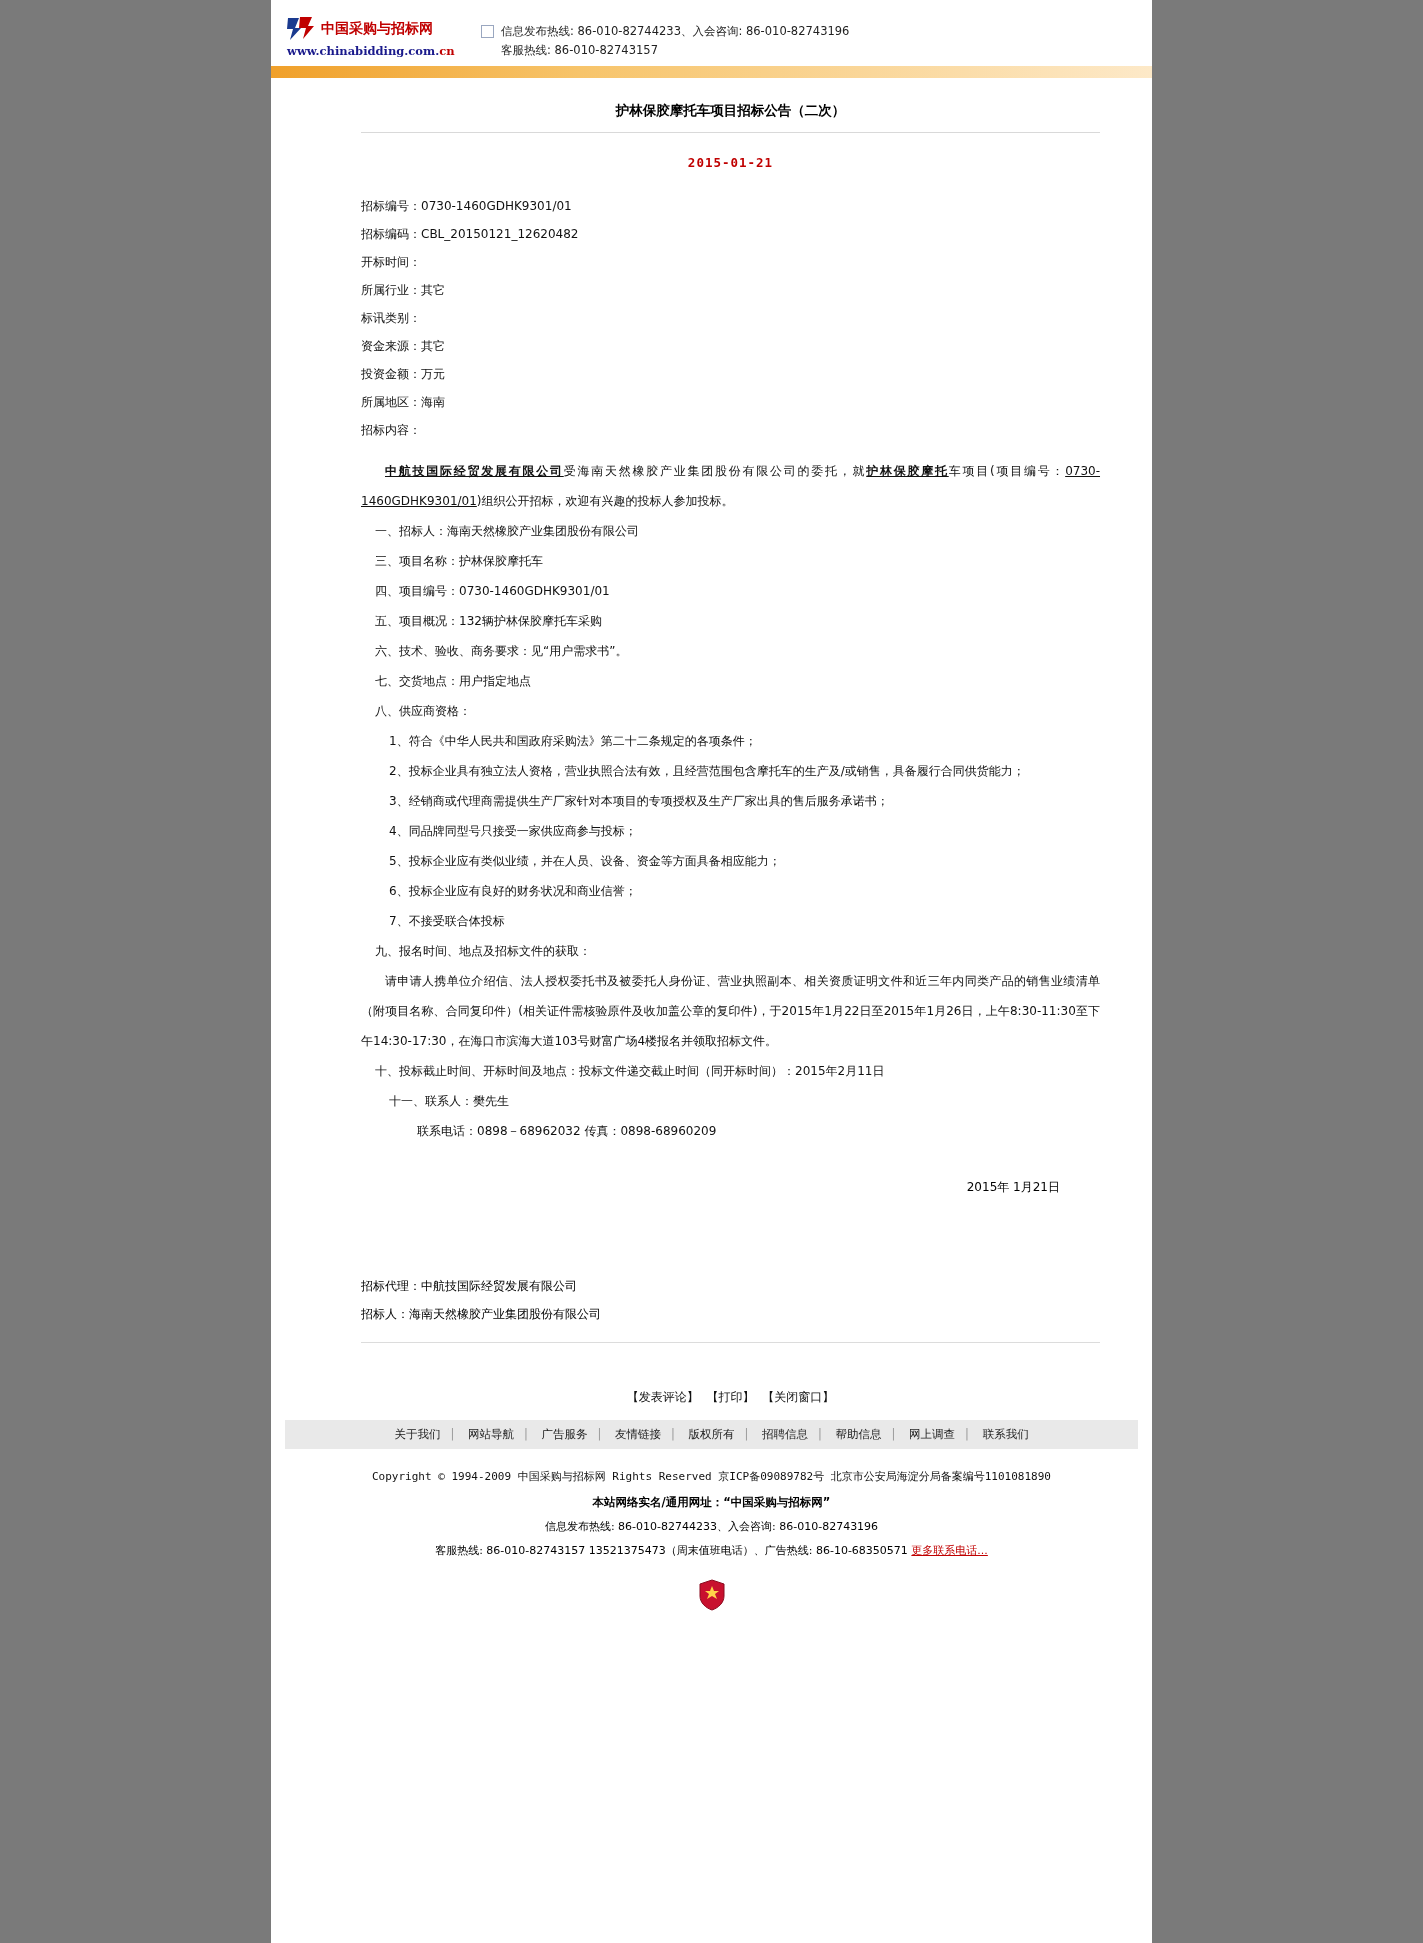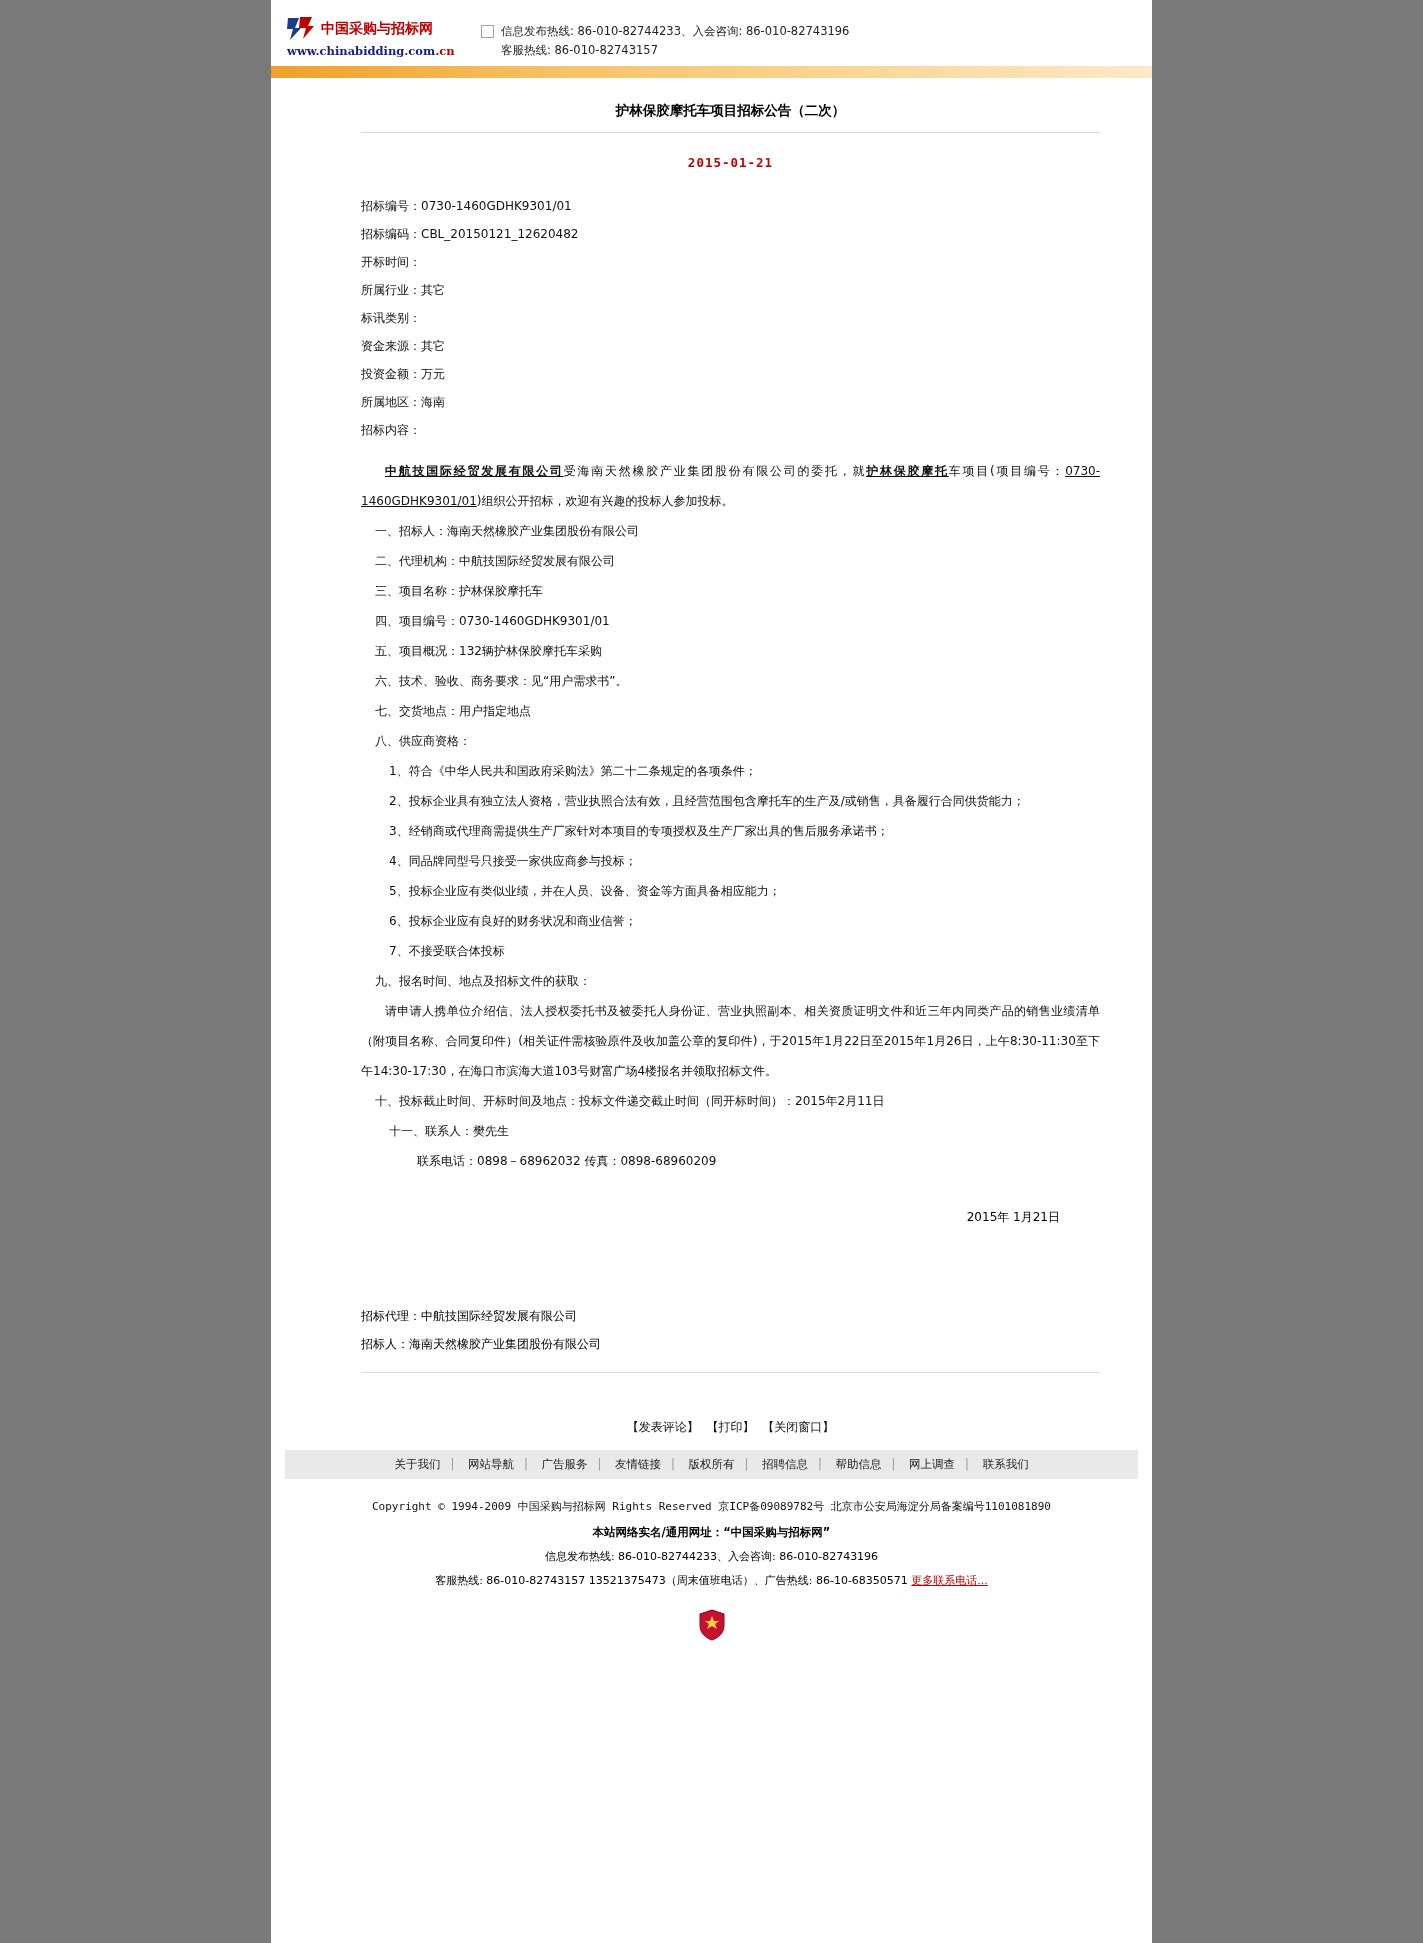--- a/index.html
+++ b/index.html
@@ -263,21 +263,20 @@
         <div class="meta-line">招标内容：</div>
       </div>
 
       <div class="body-block">
 
         <div class="para lead">
           <span class="u b">中航技国际经贸发展有限公司</span><span>受海南天然橡胶产业集团股份有限公司的委托，就</span><span class="u b">护林保胶摩托</span><span>车项目(项目编号：</span><span class="u">0730-1460GDHK9301/01</span><span>)组织公开招标，欢迎有兴趣的投标人参加投标。</span>
         </div>
 
         <div class="para indent2">一、招标人：海南天然橡胶产业集团股份有限公司</div>
-        <div class="para indent2">二、代理机构：中航技国际经贸发展有限公司</div>
         <div class="para indent2">三、项目名称：护林保胶摩托车</div>
         <div class="para indent2">四、项目编号：0730-1460GDHK9301/01</div>
         <div class="para indent2">五、项目概况：132辆护林保胶摩托车采购</div>
         <div class="para indent2">六、技术、验收、商务要求：见“用户需求书”。</div>
         <div class="para indent2">七、交货地点：用户指定地点</div>
         <div class="para indent2">八、供应商资格：</div>
 
         <div class="para indent3">1、符合《中华人民共和国政府采购法》第二十二条规定的各项条件；</div>
         <div class="para indent3">2、投标企业具有独立法人资格，营业执照合法有效，且经营范围包含摩托车的生产及/或销售，具备履行合同供货能力；</div>
         <div class="para indent3">3、经销商或代理商需提供生产厂家针对本项目的专项授权及生产厂家出具的售后服务承诺书；</div>

